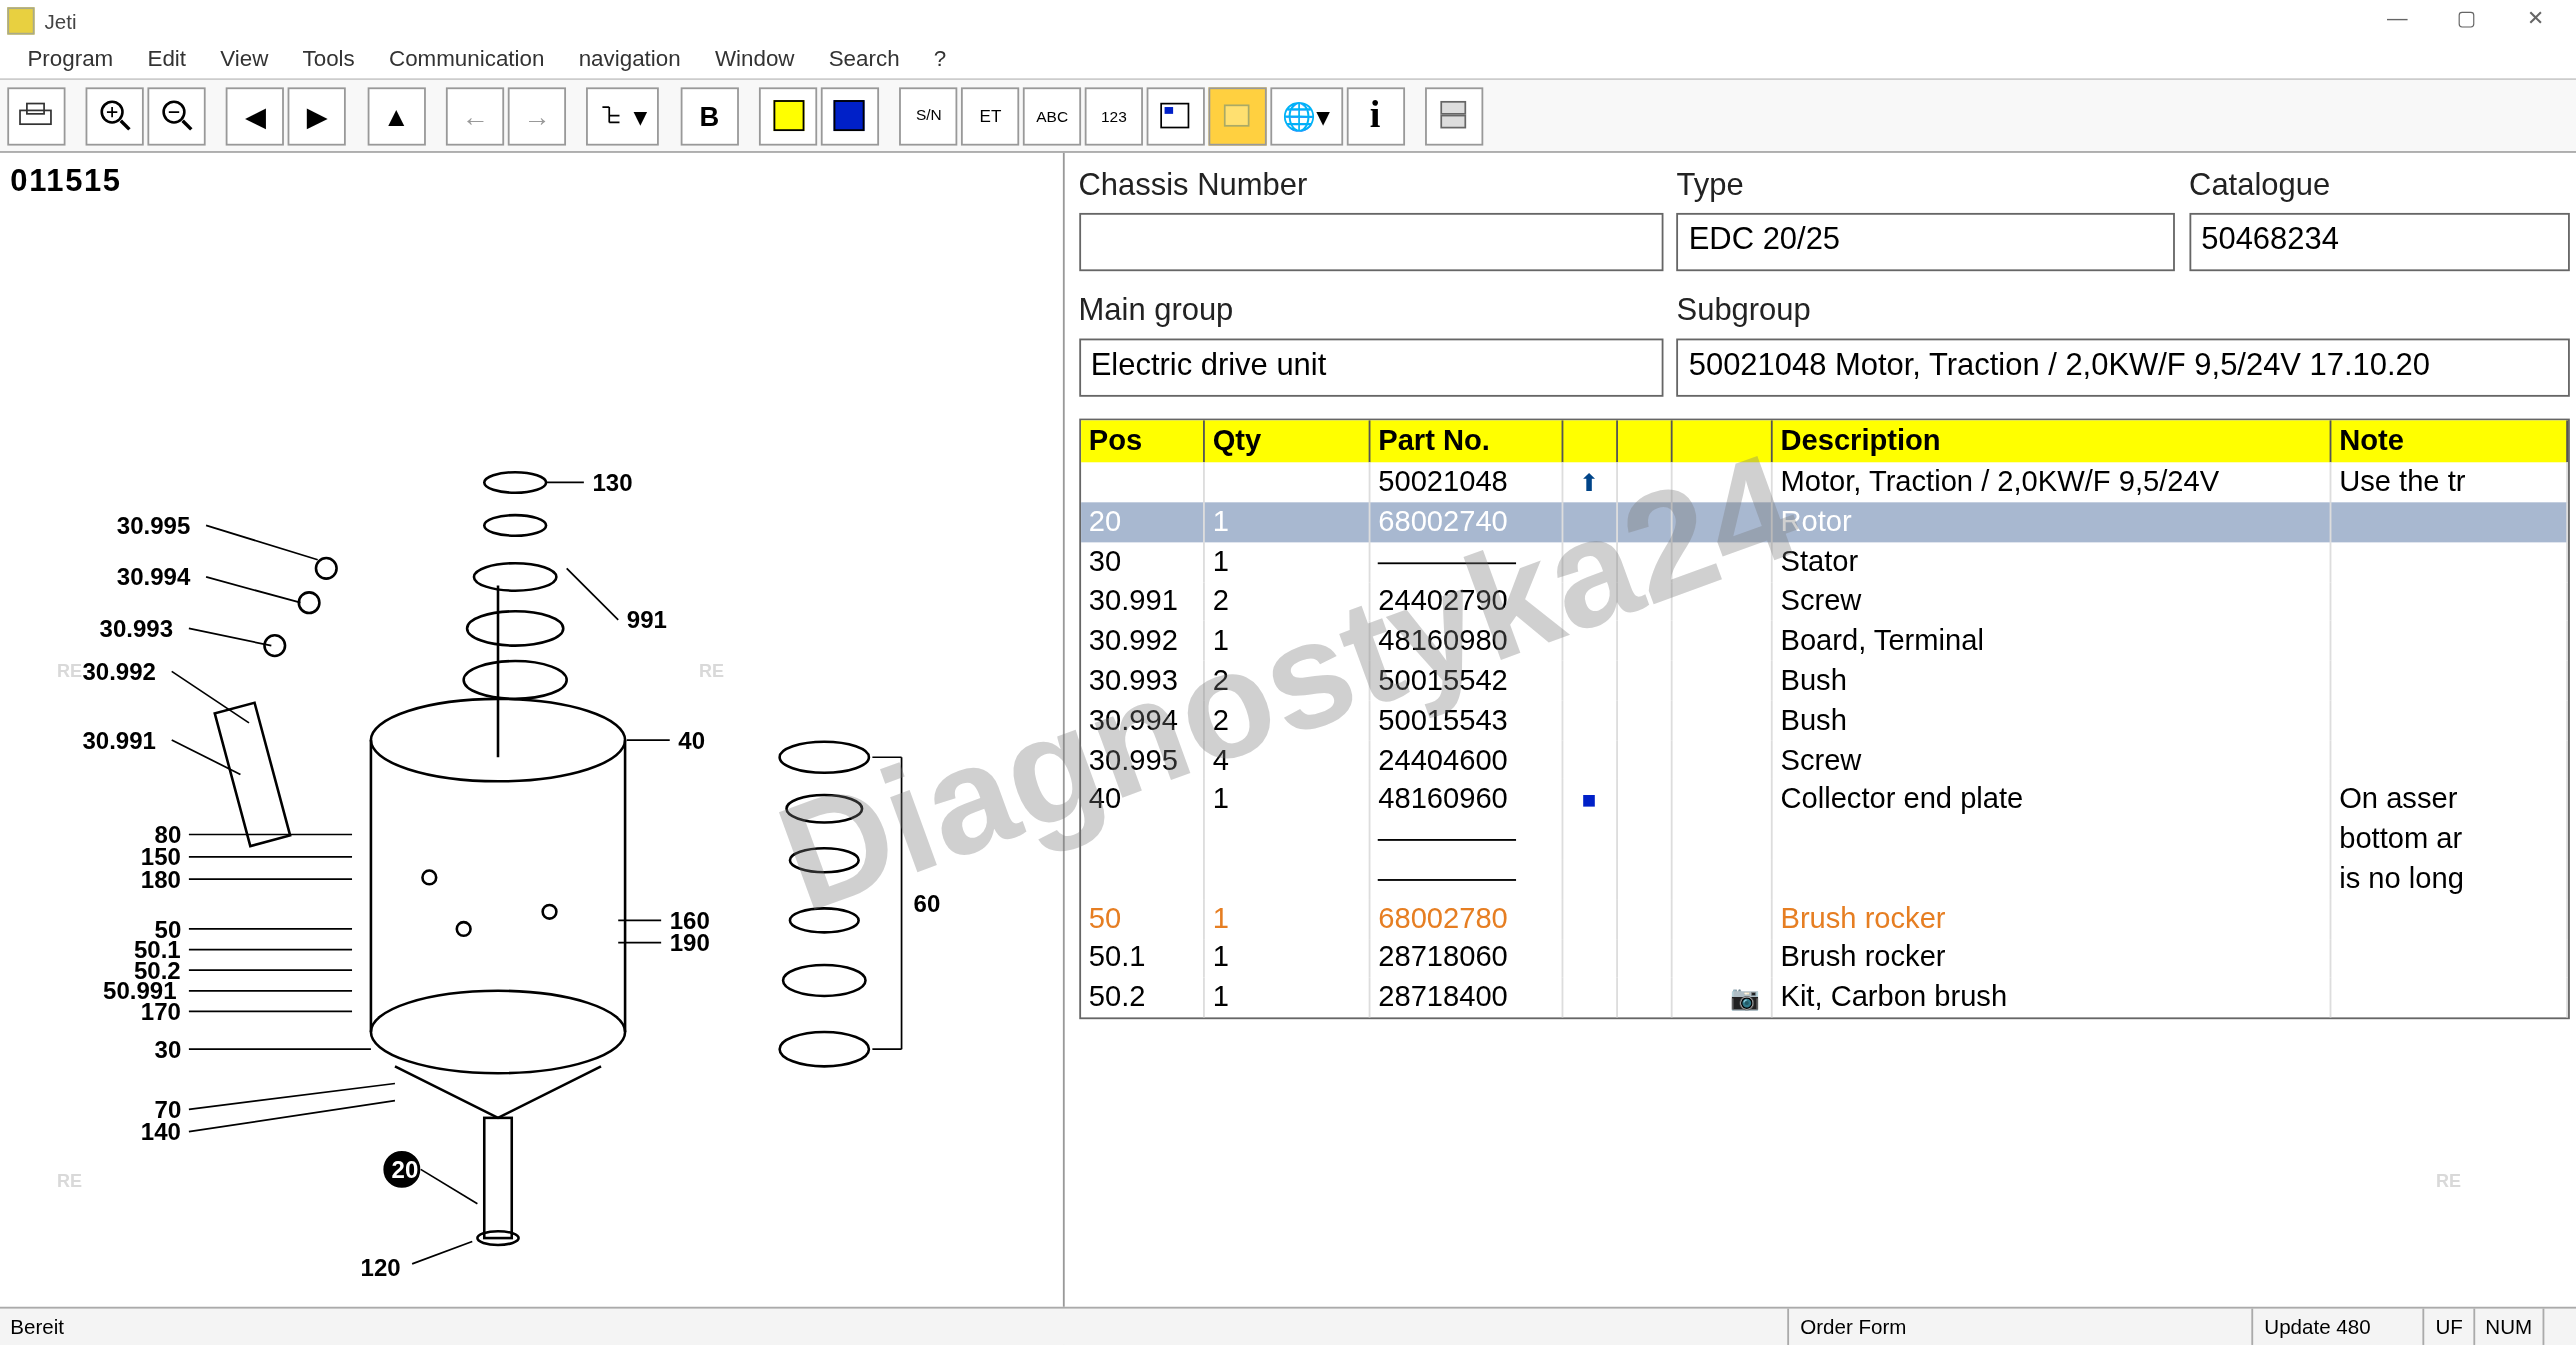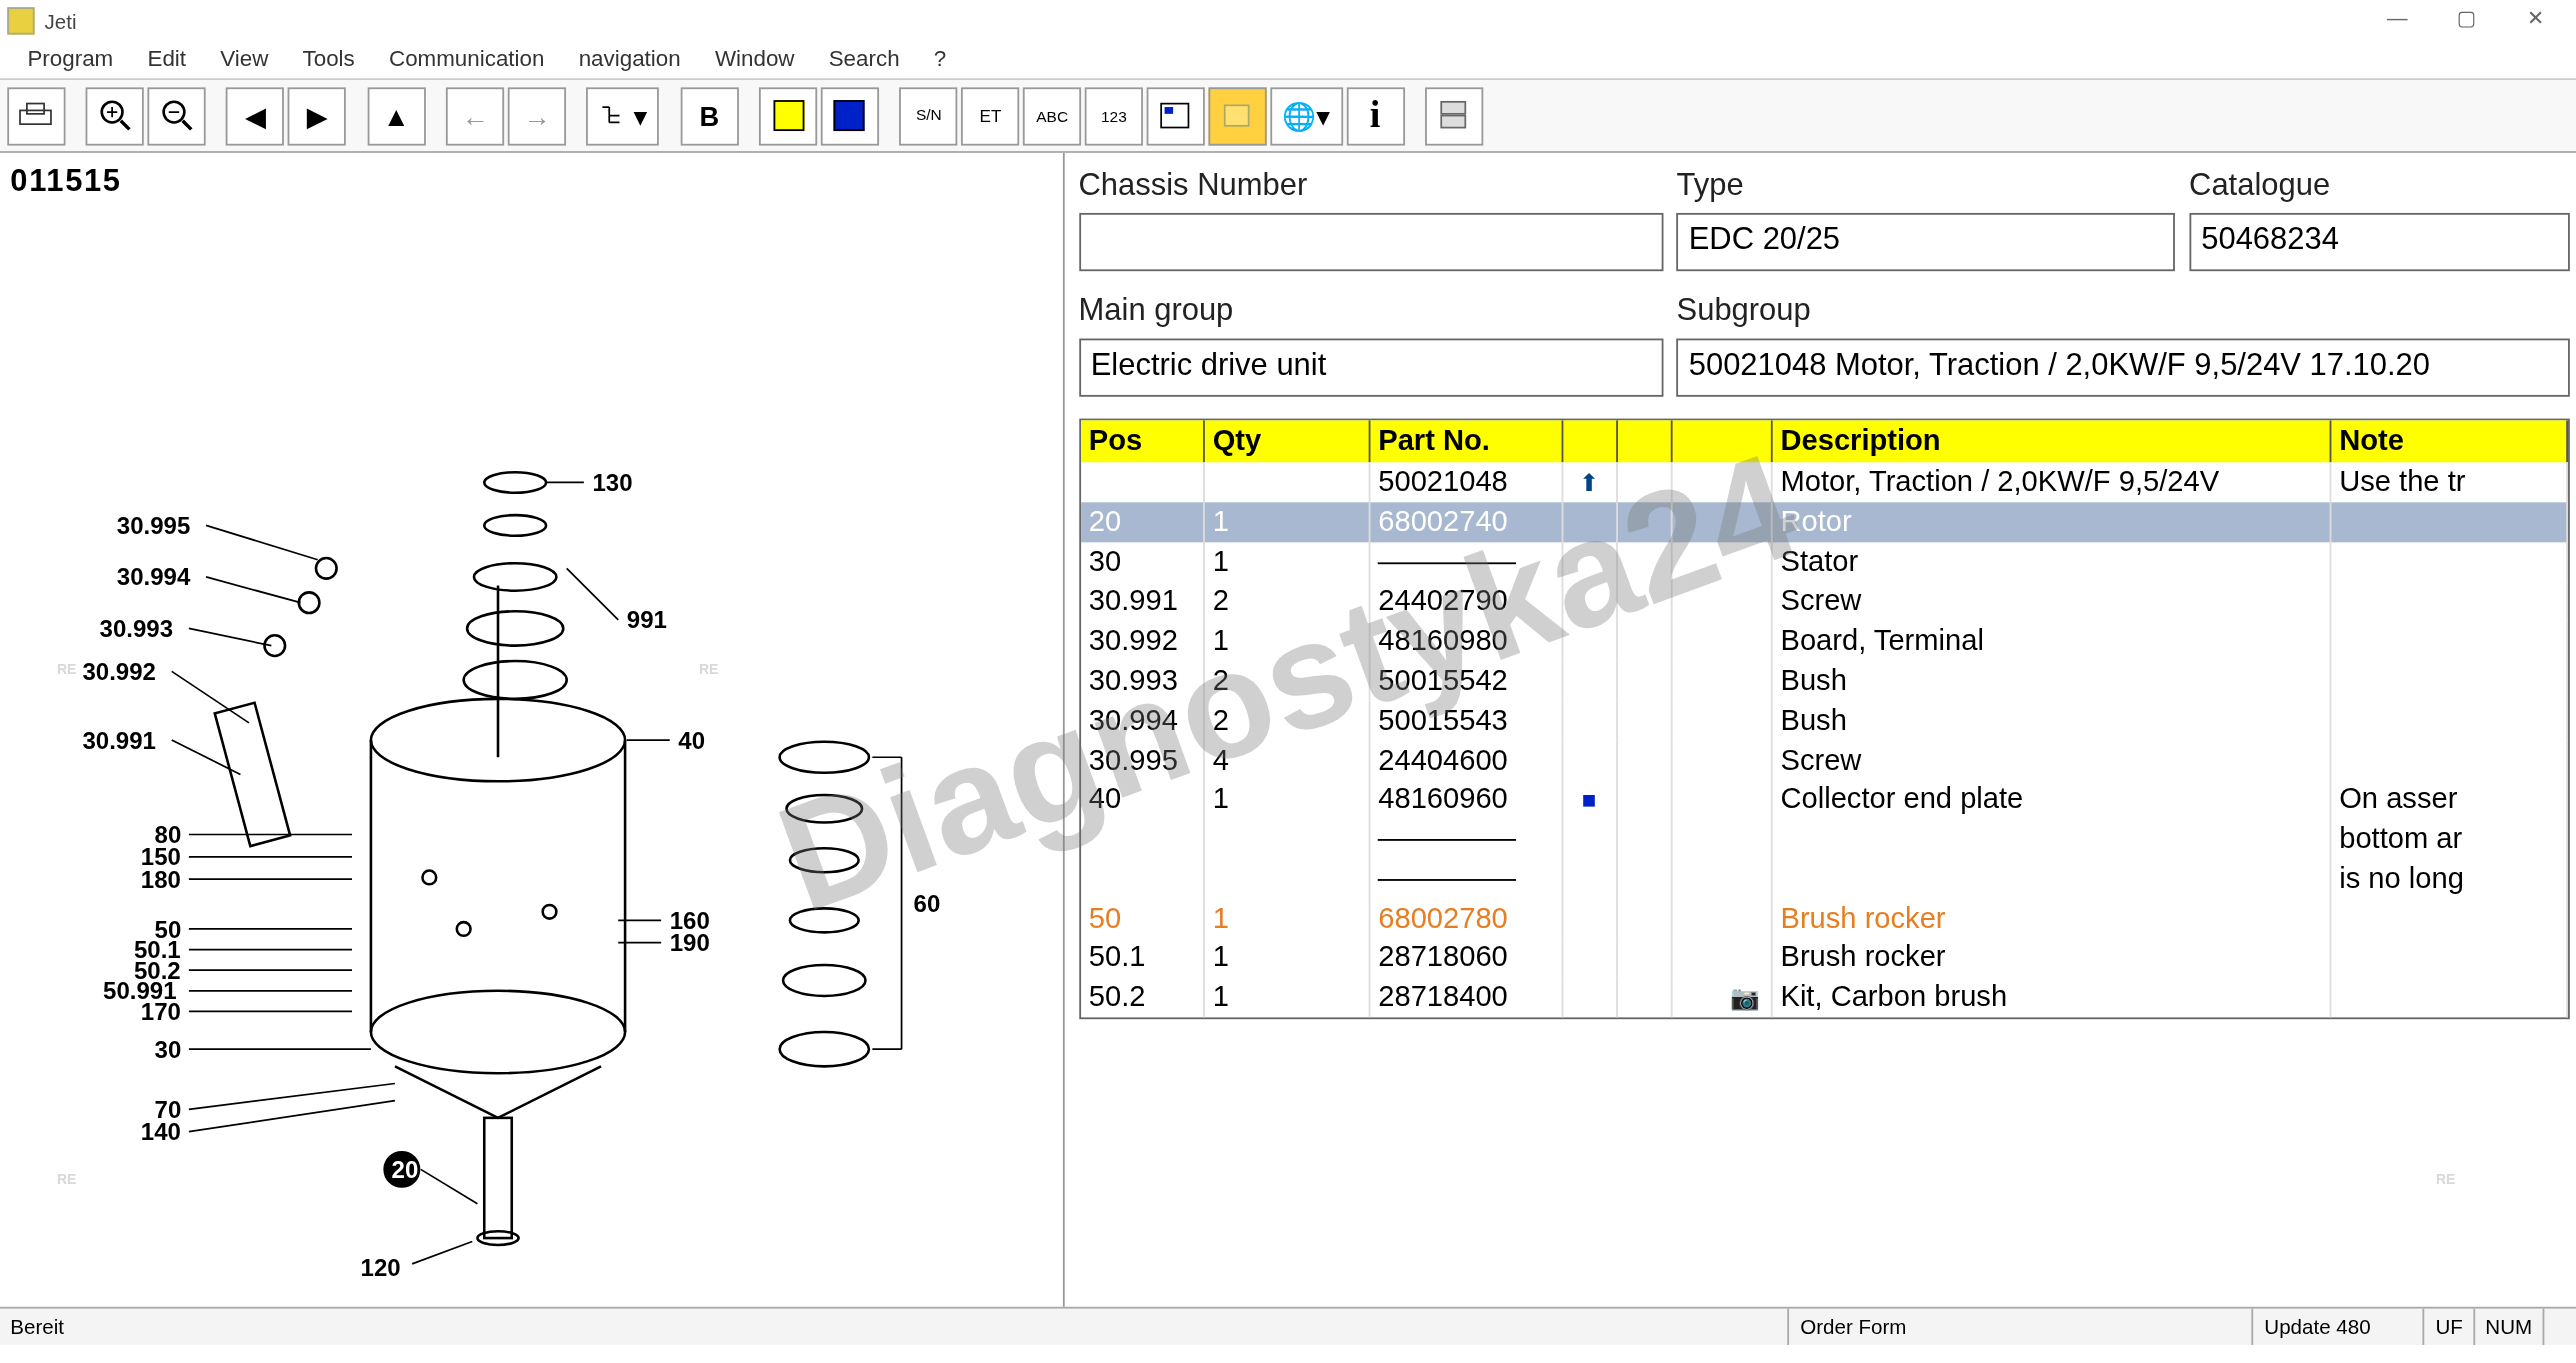--- a/index.html
+++ b/index.html
@@ -47,21 +47,21 @@
 .col-i3 { width: 55px; text-align: right; padding-right: 5.7px !important; }
 .col-desc { width: 307px; }
 .col-note { flex: 1; }
 .dash-line { border-bottom: 1.9px solid #000; width: 76px; display: inline-block; vertical-align: middle; }
 
 .statusbar { position: absolute; bottom: 0; left: 0; right: 0; height: 21px; border-top: 0.9px solid #aaa; background: #f4f4f4; display: flex; align-items: center; font-size: 11.3px; }
 .statusbar .seg { padding: 0 5.7px; border-left: 0.9px solid #aaa; height: 100%; display: flex; align-items: center; }
 .statusbar .fill { flex: 1; }
 
 .watermark { position: absolute; top: 50%; left: 50%; transform: translate(-50%, -50%) rotate(-20deg); font-size: 151px; color: rgba(120,120,120,0.35); font-weight: bold; pointer-events: none; white-space: nowrap; font-family: 'Arial Black', sans-serif; }
-.re-mark { position: absolute; color: rgba(180,180,180,0.5); font-size: 14px; font-weight: bold; pointer-events: none; }
+.re-mark { position: absolute; color: rgba(180,180,180,0.5); font-size: 18px; font-weight: bold; pointer-events: none; }
 </style>
 </head>
 <body>
 
 <div class="scale-wrap">
 
 <div class="titlebar">
   <div class="app-icon"></div>
   <span>Jeti</span>
   <div class="spacer"></div>

